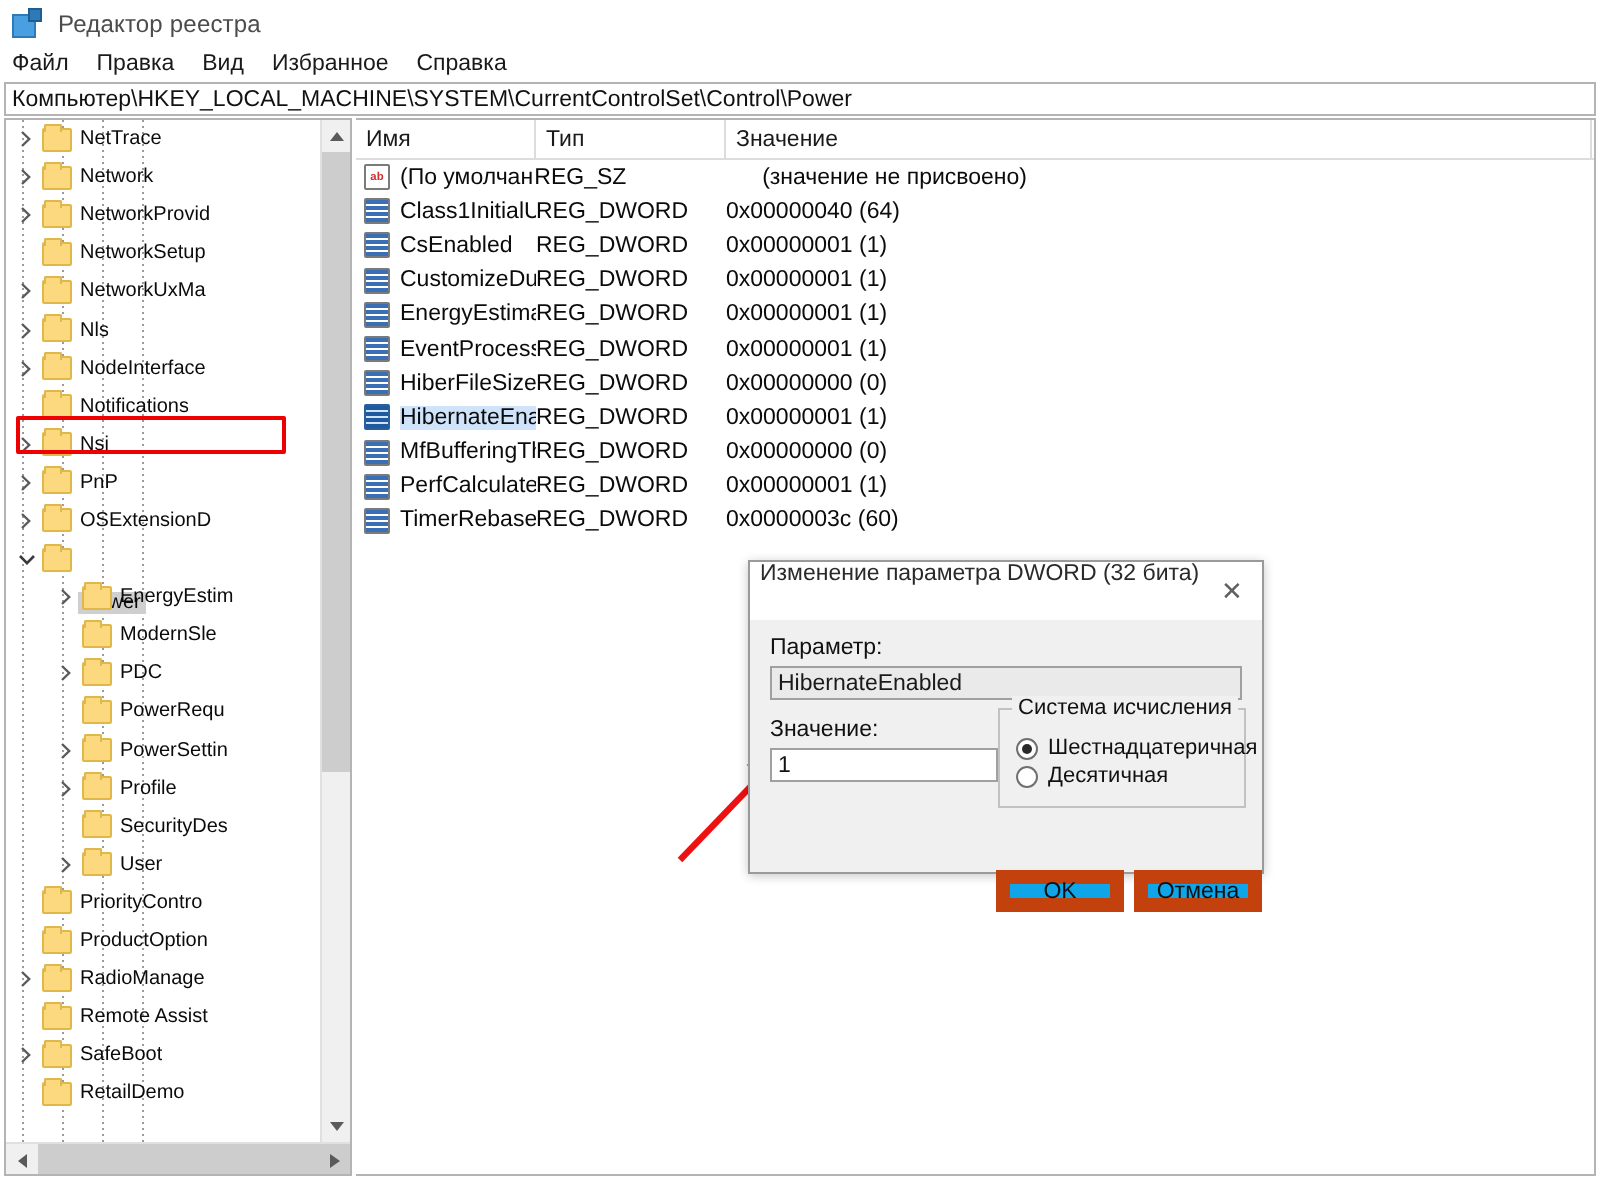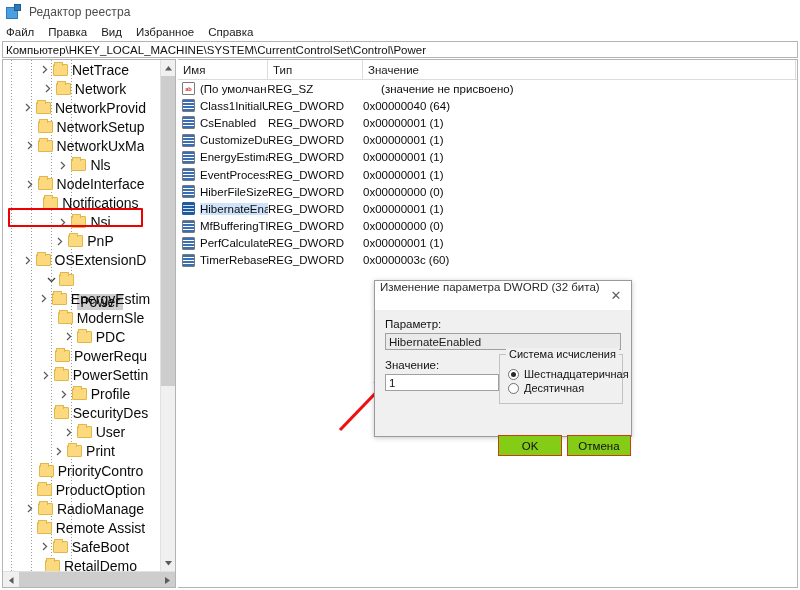--- a/index.html
+++ b/index.html
@@ -60,21 +60,21 @@
     position: absolute; left: 2px; top: 59px; width: 174px; height: 529px;
     background: #ffffff; border: 1px solid #b4b4b4;
     overflow: hidden;
   }
   .treeclip {
     position: absolute; left: 0; top: 0; width: 158px; height: 511px;
     overflow: hidden;
   }
   .trow {
     position: relative; height: 19.1px; display: flex; align-items: center;
-    white-space: nowrap; font-size: 14px; color: #0b0b0b; justify-content: center;
+    white-space: nowrap; font-size: 10px; color: #0b0b0b;
   }
   .trow .exp {
     width: 16px; min-width: 16px; height: 19px;
     display: flex; align-items: center; justify-content: center;
     color: #5a5a5a; font-size: 9px;
   }
   .trow .exp svg { display:block; }
   .trow .fold {
     width: 15px; min-width: 15px; height: 12px; margin-right: 4px;
     background: #fcd97f; border: 1px solid #e0b84a;
@@ -214,21 +214,21 @@
     width: 11px; height: 11px; border-radius: 50%;
     border: 1px solid #6f6f6f; background: #ffffff; margin-right: 5px;
     position: relative; min-width: 11px;
   }
   .radio.on:after {
     content:""; position:absolute; left:2px; top:2px; width:5px; height:5px;
     border-radius:50%; background:#2a2a2a;
   }
   .dlg-btn {
     position: absolute; width: 64px; height: 21px;
-    background: #84cc16; border: 1px solid #c2410c;
+    background: #0ea5e9; border: 7px solid #c2410c;
     display: flex; align-items: center; justify-content: center;
     font-size: 11.5px; color: #111111;
   }
   .dlg-btn.ok { left: 123px; top: 125px; }
   .dlg-btn.cancel { left: 192px; top: 125px; }
 
   .arrow-svg { position: absolute; left: 330px; top: 368px; pointer-events:none; }
 </style>
 </head>
 <body>
@@ -414,29 +414,20 @@
             <div class="lbl">SecurityDes</div>
           </div>
           <div class="trow" style="padding-left: 22px;">
             <div class="exp">
               <svg width="6" height="9" viewBox="0 0 6 9">
                 <path d="M1 1 L4.6 4.5 L1 8" fill="none" stroke="#5a5a5a" stroke-width="1.2"></path>
               </svg>
             </div>
             <div class="fold"></div>
             <div class="lbl">User</div>
-          </div>
-          <div class="trow" style="padding-left: 2px;">
-            <div class="exp">
-              <svg width="6" height="9" viewBox="0 0 6 9">
-                <path d="M1 1 L4.6 4.5 L1 8" fill="none" stroke="#5a5a5a" stroke-width="1.2"></path>
-              </svg>
-            </div>
-            <div class="fold"></div>
-            <div class="lbl">Print</div>
           </div>
           <div class="trow" style="padding-left: 2px;">
             <div class="exp"></div>
             <div class="fold"></div>
             <div class="lbl">PriorityContro</div>
           </div>
           <div class="trow" style="padding-left: 2px;">
             <div class="exp"></div>
             <div class="fold"></div>
             <div class="lbl">ProductOption</div>

